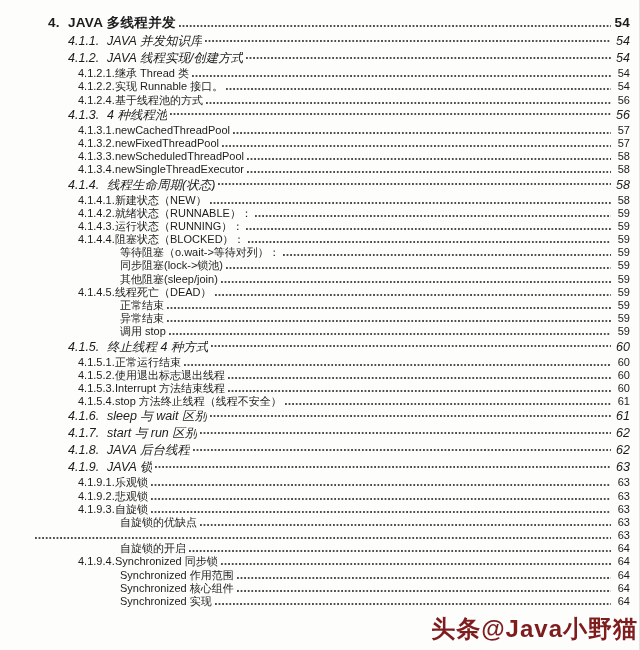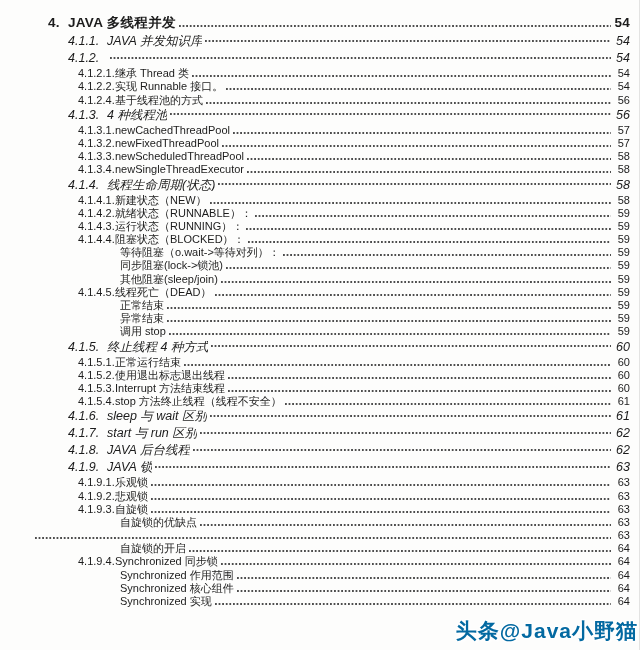--- a/index.html
+++ b/index.html
@@ -34,22 +34,22 @@
   .l2 .num { width:39px; margin-left:68px; }
 
   .l3 { height:13.2px; font-size:11px; }
   .l3 .num { width:37px; margin-left:78px;margin-top:44px; }
 
   .l4 { height:13.2px; font-size:11px;margin-left:32px; }
   .l4 .label { margin-left:88px; }
 
   .watermark {
     position:absolute; right:2px; bottom:5px; z-index:5;
-    font-size:21px; font-weight:700; letter-spacing:1px; white-space:nowrap;
-    color:#0369a1;
+    font-size:24px; font-weight:700; letter-spacing:1px; white-space:nowrap;
+    color:#7f1d1d;
     text-shadow:-1px -1px 0 #ffffff, 1px -1px 0 #ffffff, -1px 1px 0 #ffffff,
                  1px 1px 0 #ffffff, 2px 2px 2px rgba(255,255,255,0.9);
   }
 </style>
 </head>
 <body>
 
 <div class="page">
   <div class="toc">
 
@@ -62,20 +62,21 @@
 
       <div class="row l2">
         <span class="num">4.1.1.</span>
         <span class="label">JAVA 并发知识库</span>
         <span class="leader"></span>
         <span class="pg">54</span>
       </div>
 
       <div class="row l2">
         <span class="num">4.1.2.</span>
+        <span class="label">JAVA 线程实现/创建方式</span>
         <span class="leader"></span>
         <span class="pg">54</span>
       </div>
 
       <div class="row l3">
         <span class="num">4.1.2.1.</span>
         <span class="label">继承 Thread 类</span>
         <span class="leader"></span>
         <span class="pg">54</span>
       </div>

